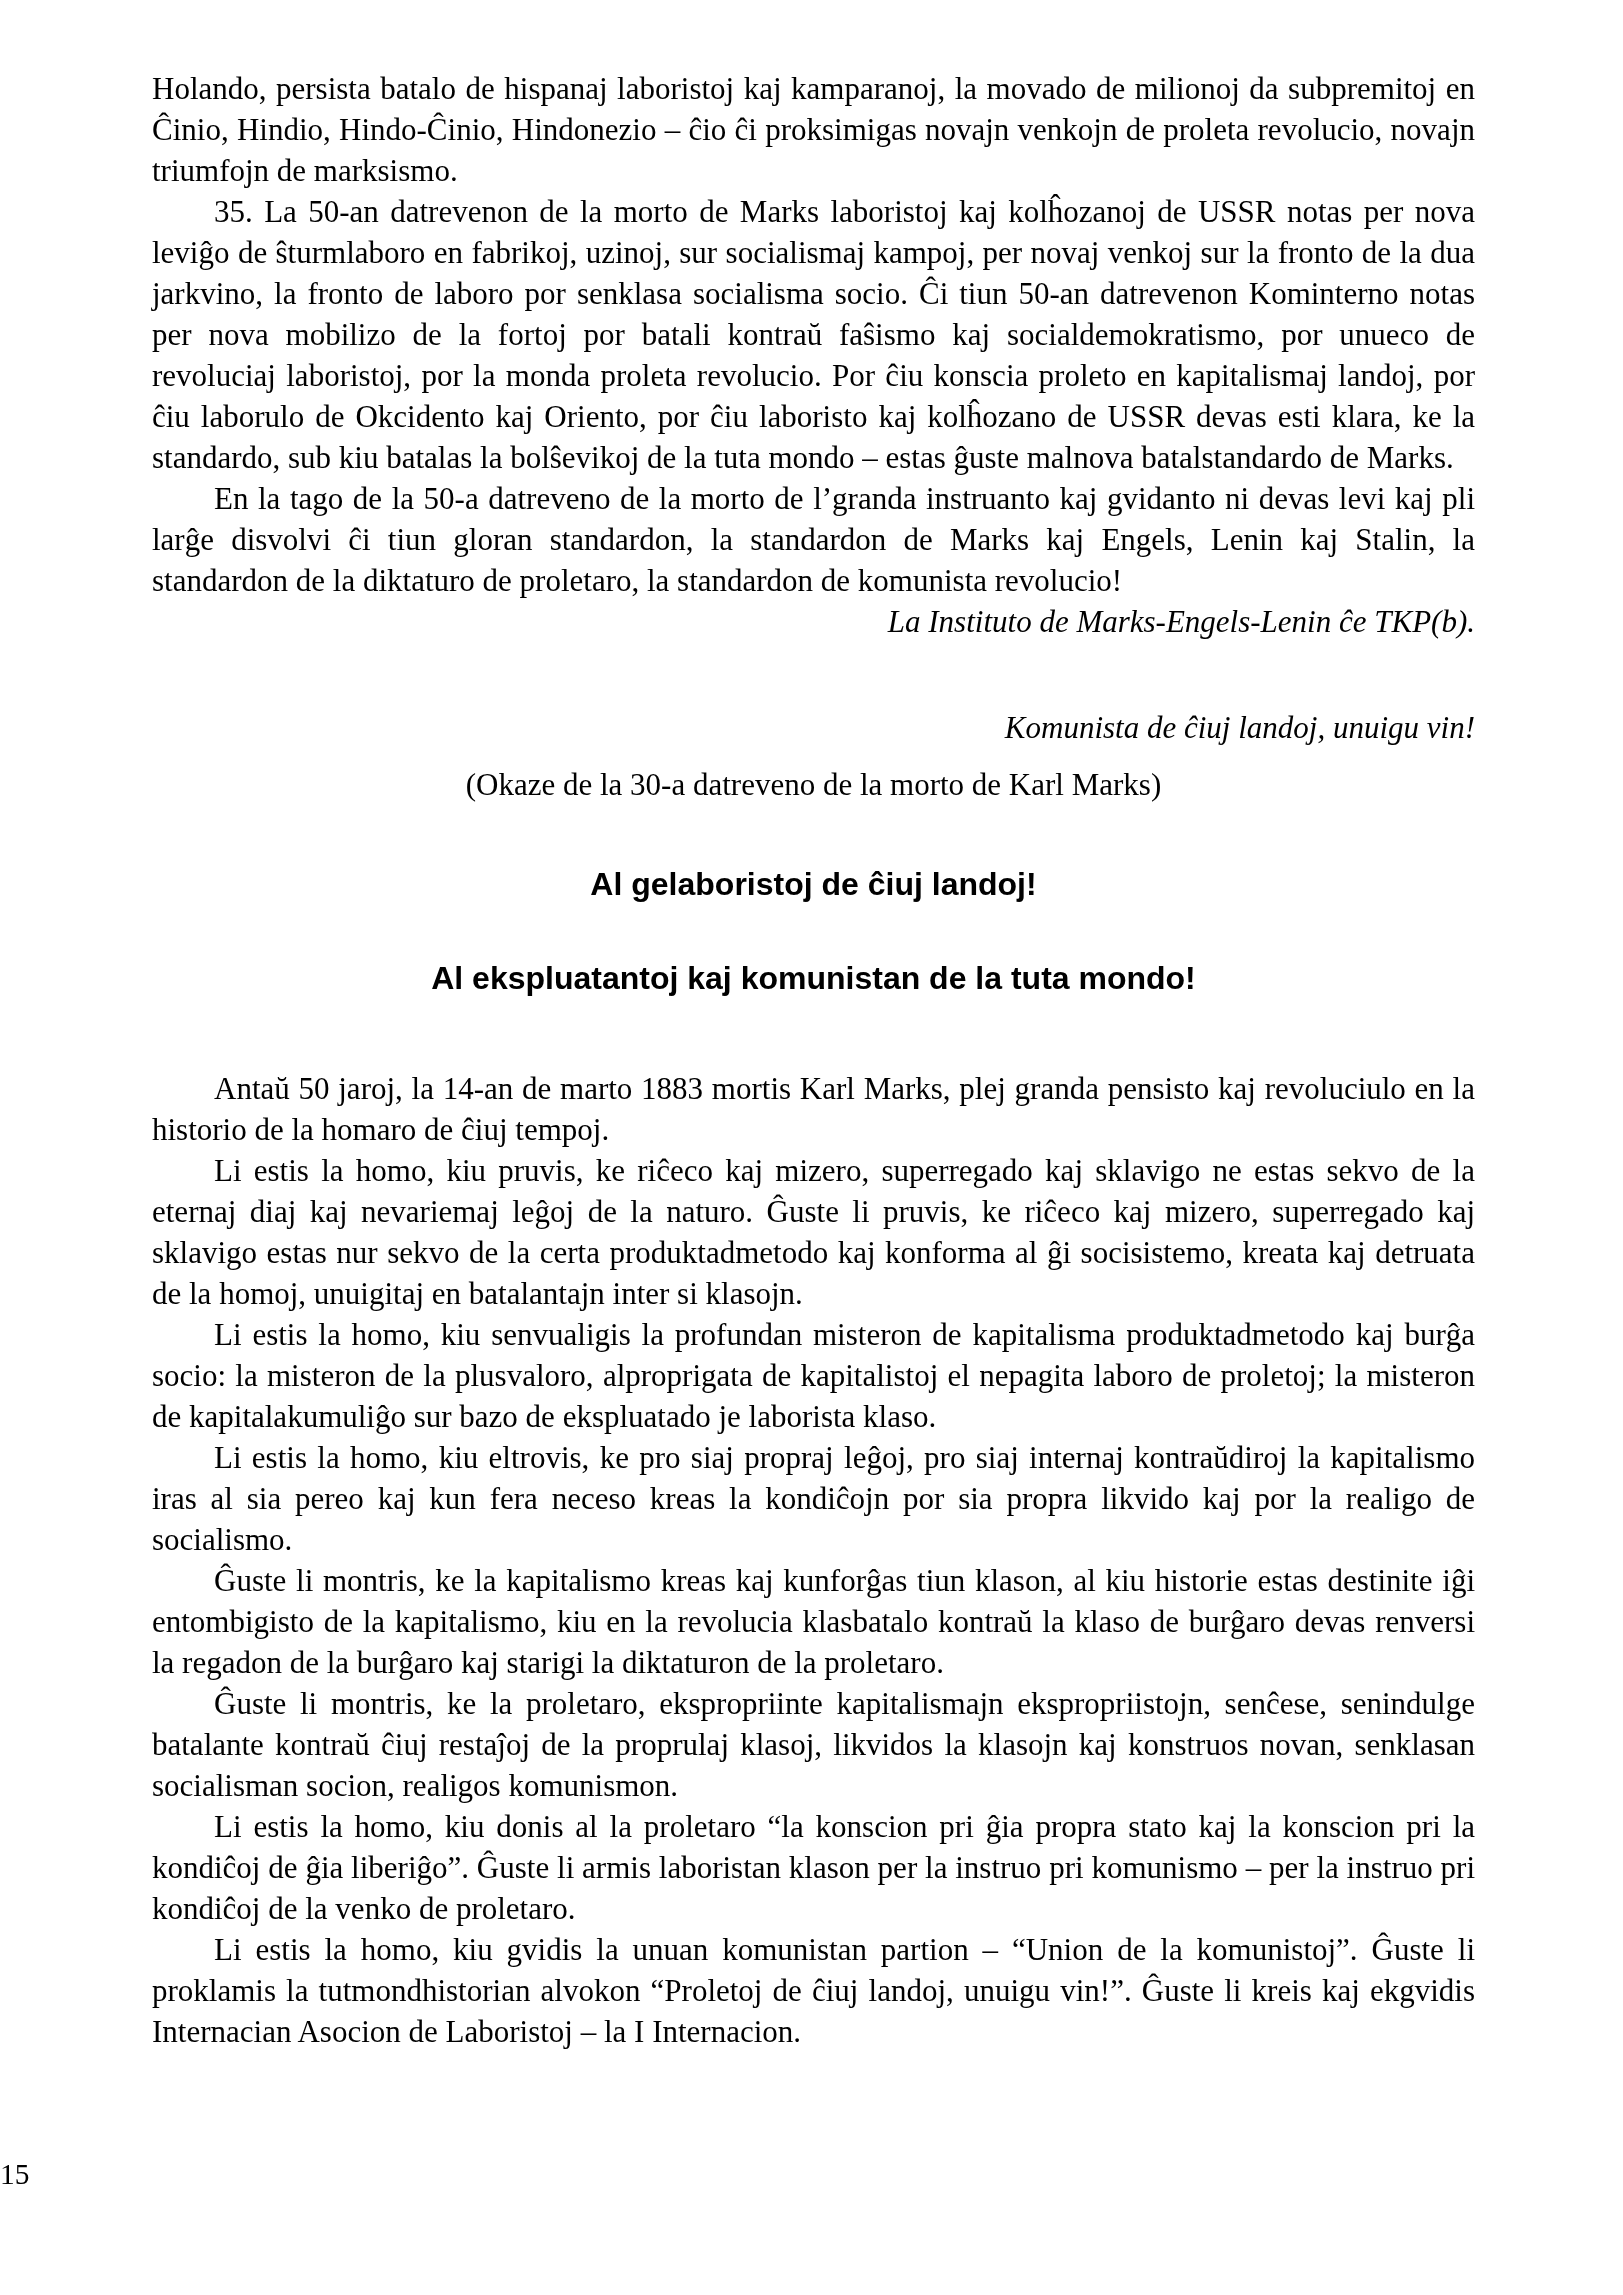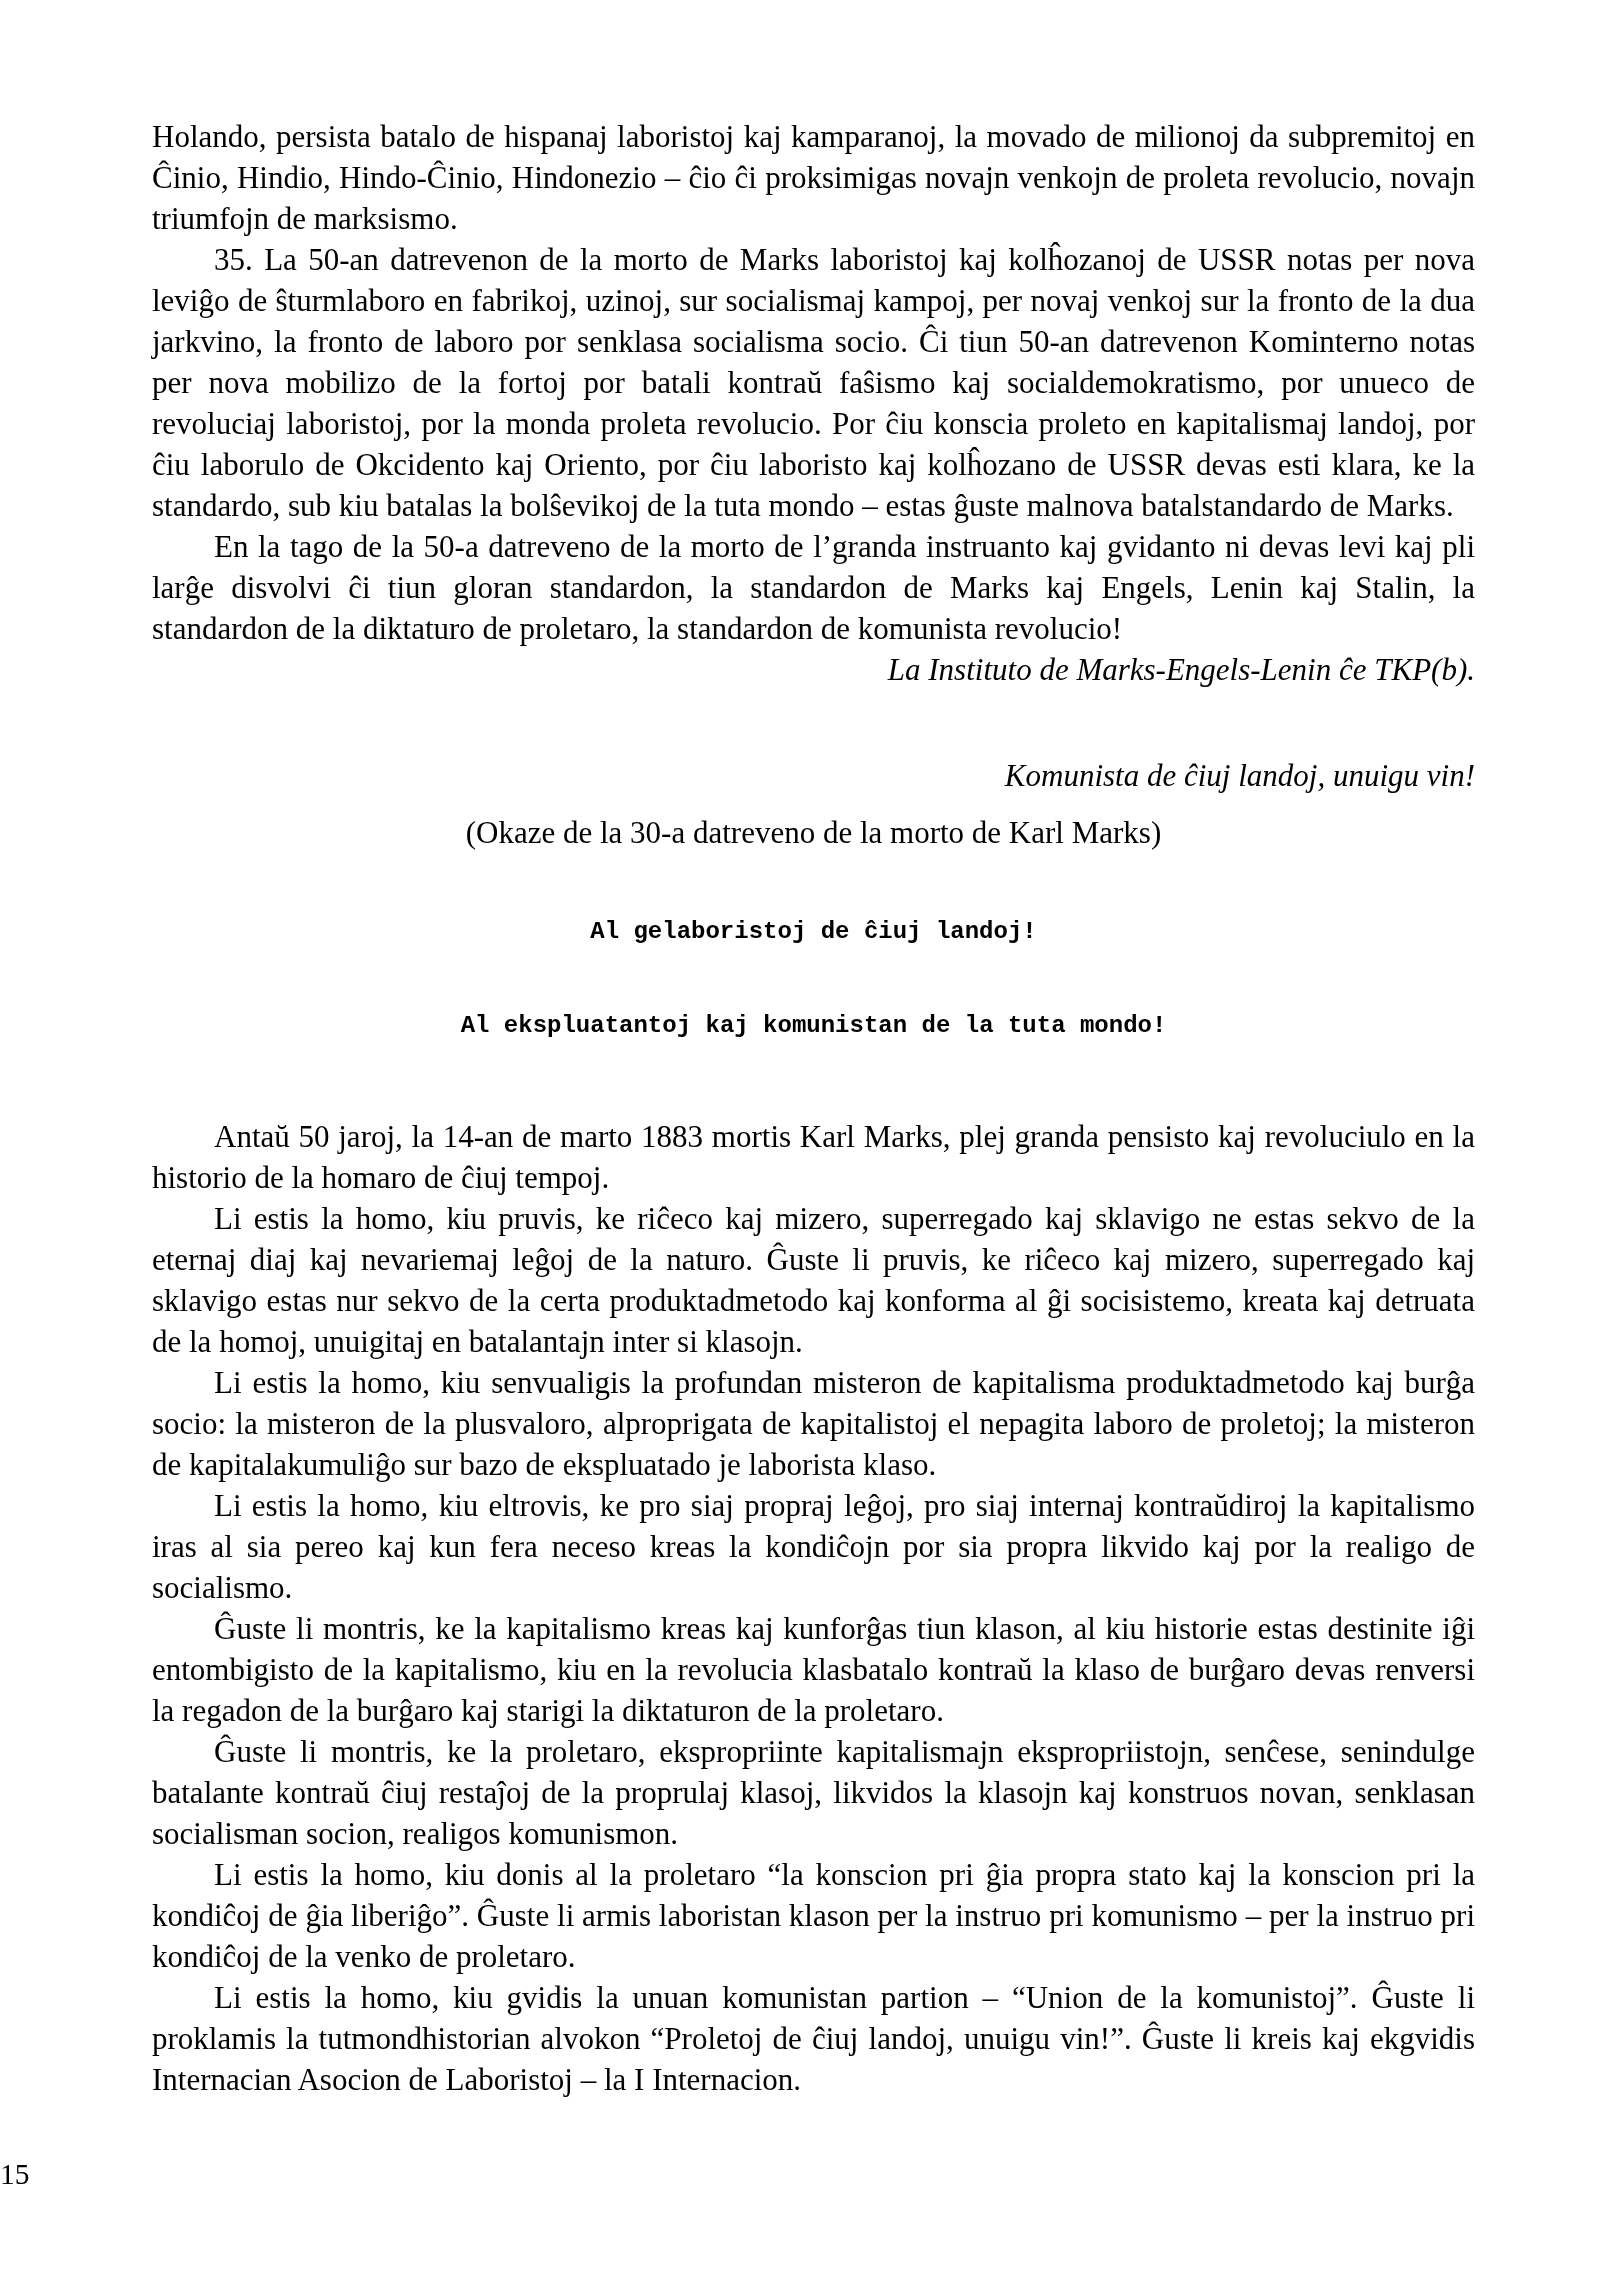--- a/index.html
+++ b/index.html
@@ -7,21 +7,21 @@
     padding: 0;
     background: #ffffff;
   }
   .page {
     position: relative;
     width: 1623px;
     height: 2291px;
     background: #ffffff;
     color: #000000;
     box-sizing: border-box;
-    padding: 116px 148px 0 152px;
+    padding: 68px 148px 0 152px;
     overflow: hidden;
   }
   .text-block {
     font-family: "Liberation Serif", "DejaVu Serif", serif;
     font-size: 31px;
     line-height: 41px;
     text-align: justify;
   }
   .para {
     margin: 0;
@@ -49,23 +49,23 @@
     margin: 98px 0 0 0;
   }
   .occasion {
     margin: 15.7px 0 0 0;
     text-align: center;
     font-size: 31px;
     line-height: 41px;
     font-style: normal;
   }
   .salutation {
-    font-family: Liberation Mono, monospace;
+    font-family: Liberation Sans, sans-serif;
     font-weight: bold;
-    font-size: 24px;
+    font-size: 32px;
     line-height: 38px;
     text-align: center;
     margin: 60px 0 0 0;
   }
   .salutation.second {
     margin-top: 56px;
   }
   .para.first-after-heading {
     margin-top: 71px;
   }

